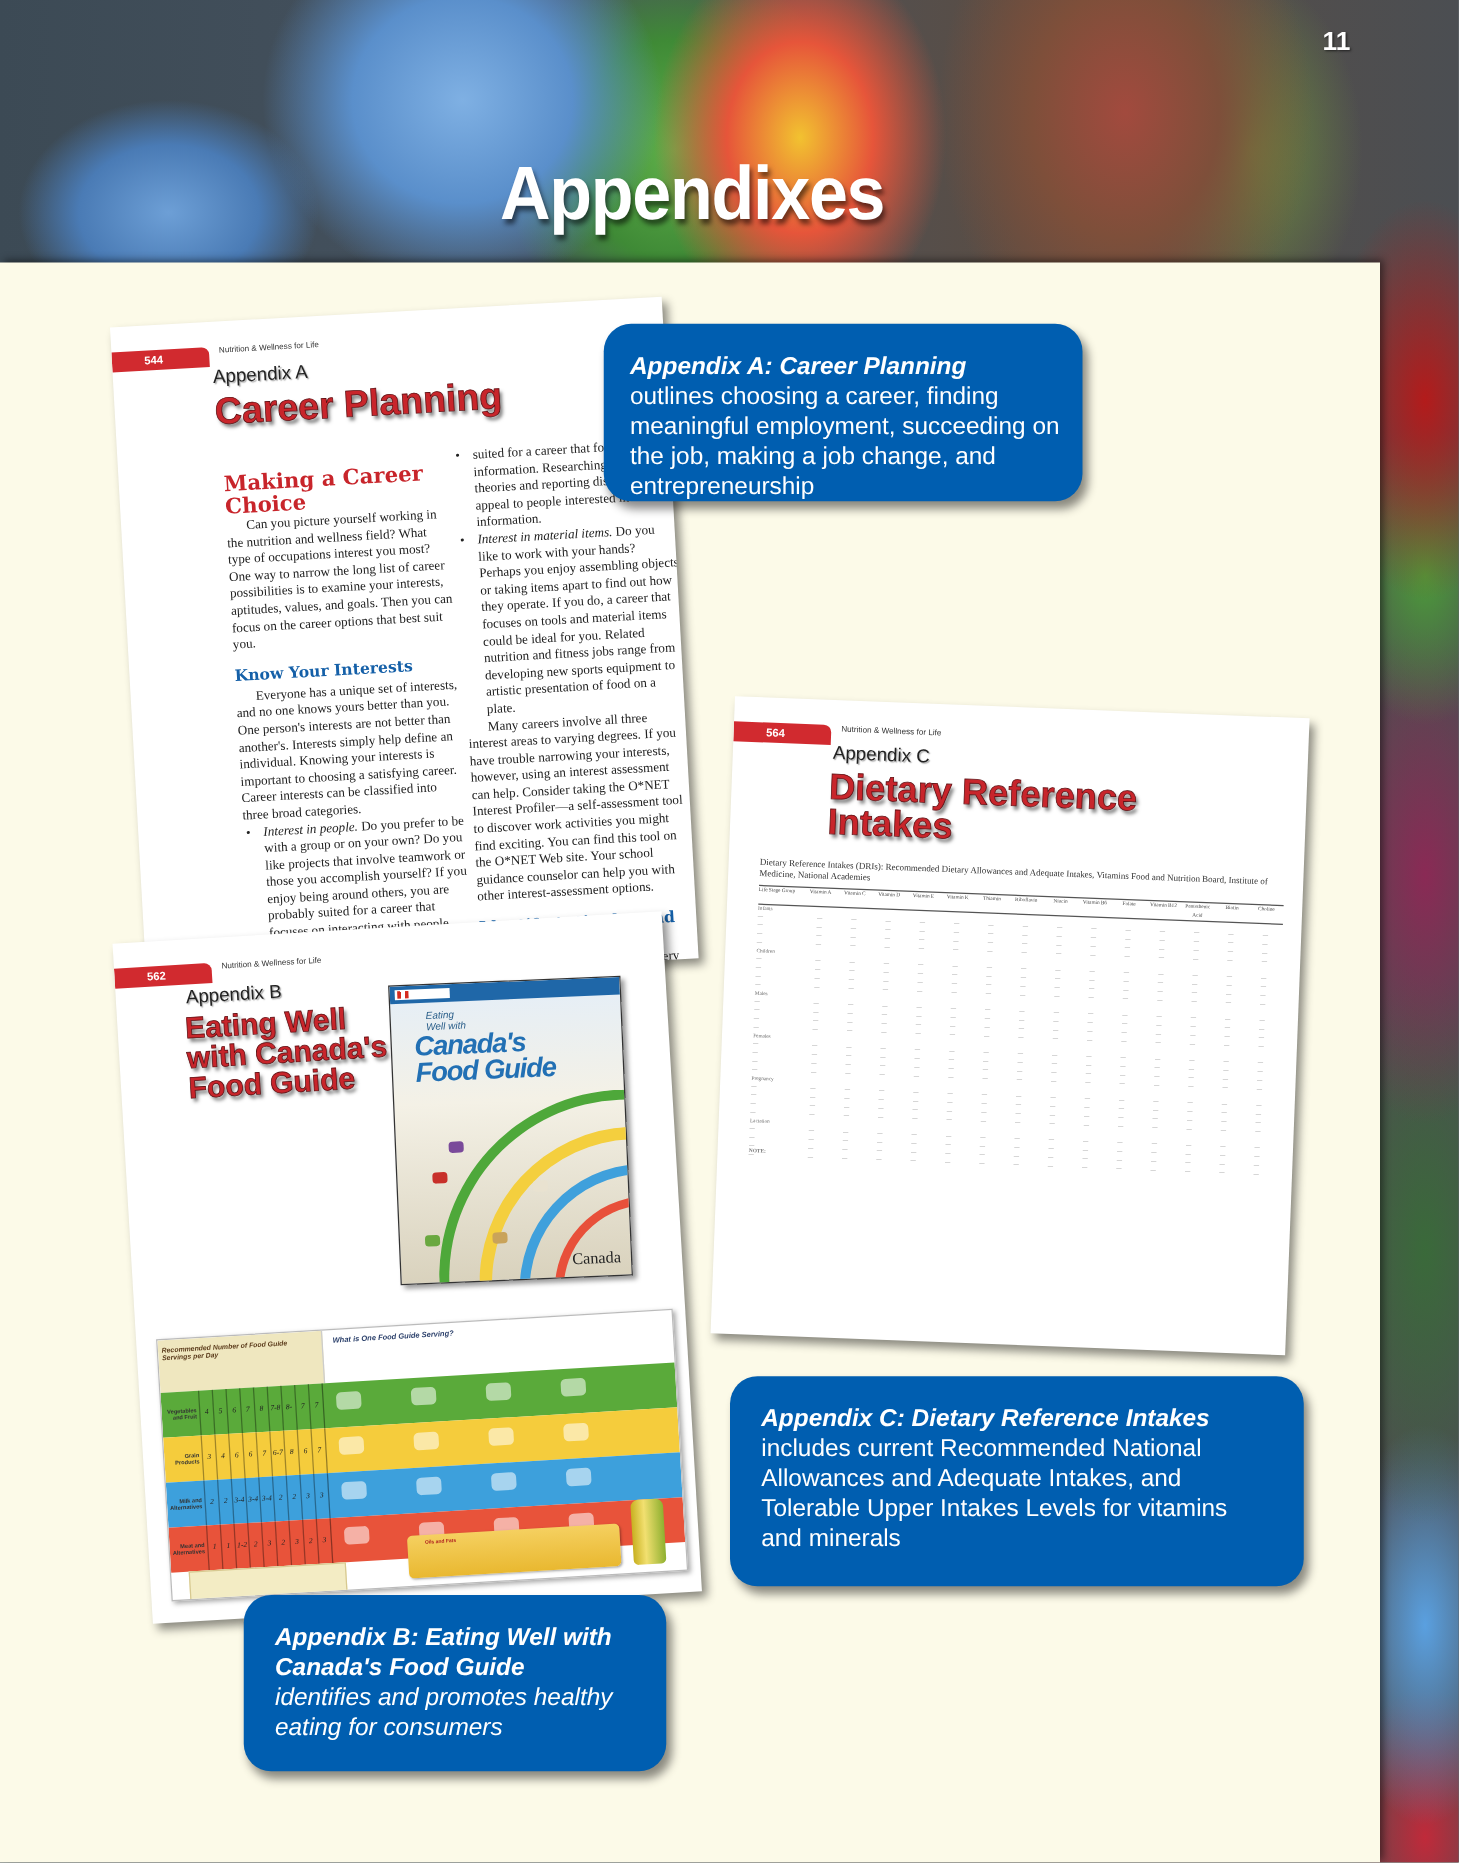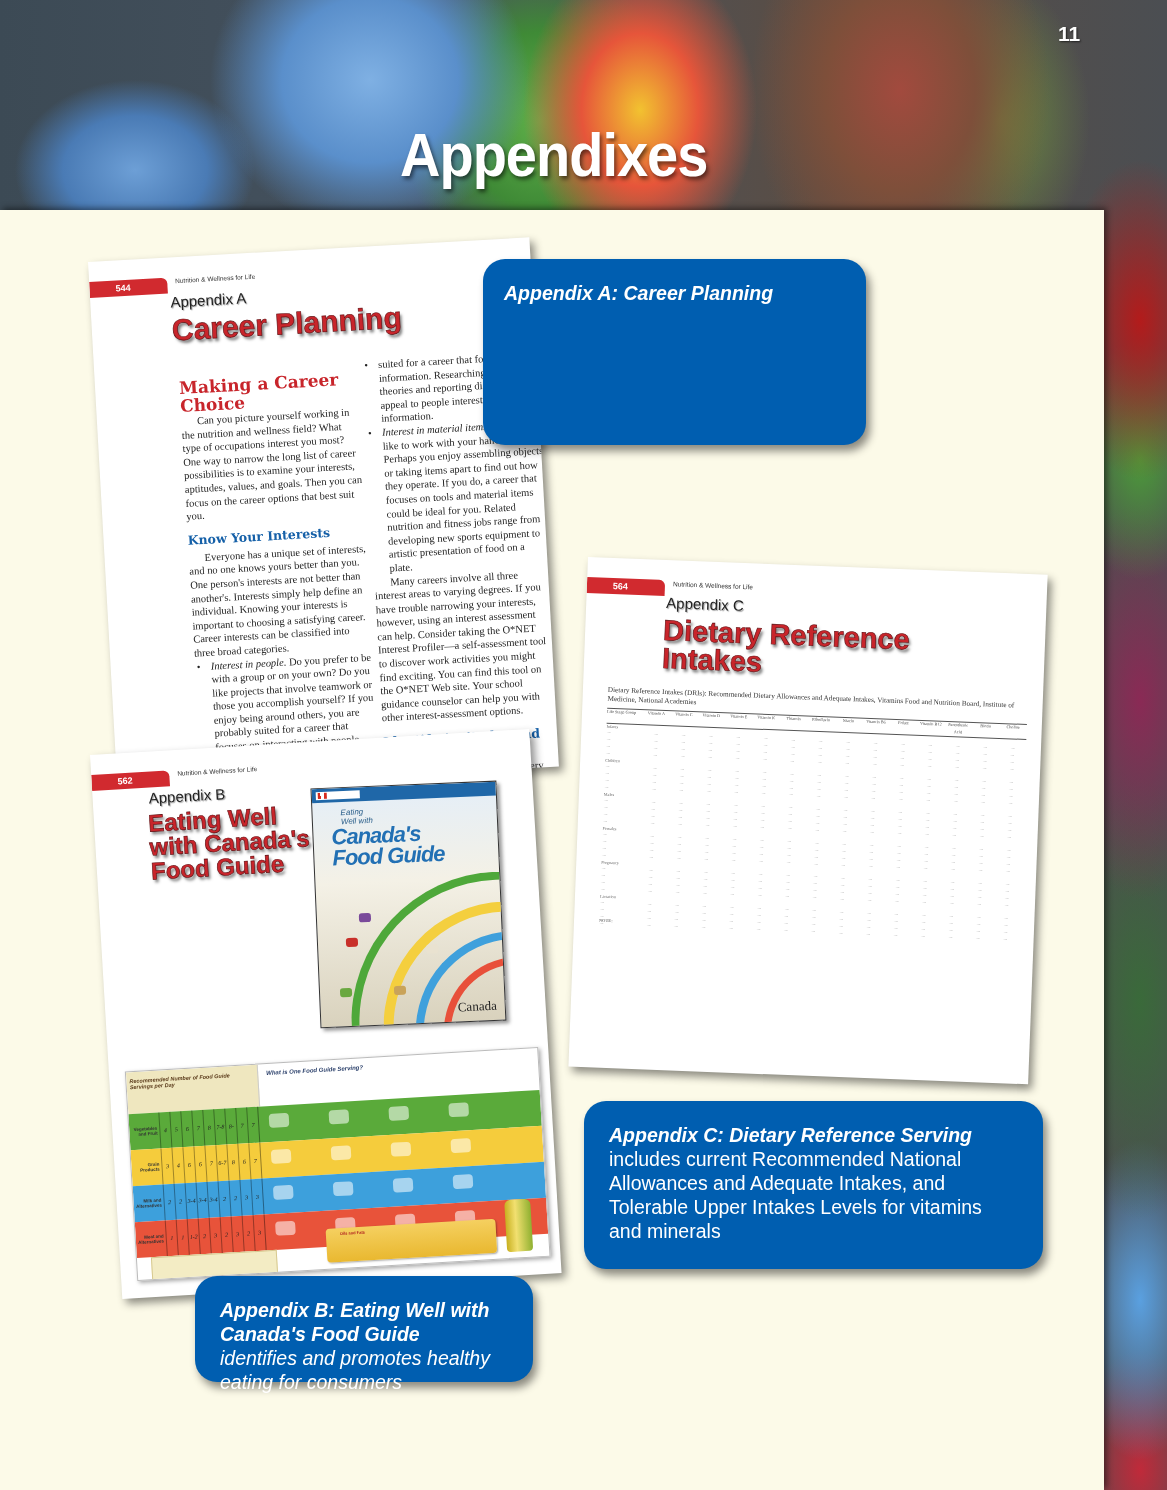--- a/index.html
+++ b/index.html
@@ -141,22 +141,22 @@
   .srv-bottle { position: absolute; left: 370px; top: 150px; width: 26px; height: 52px; border-radius: 6px 6px 4px 4px; background: linear-gradient(90deg,#c8b020,#f2e070 40%,#8fb030); }
 
   
   .callout {
     position: absolute; background: #005eb0;
     border-radius: 22px; color: #fff;
     box-shadow: 4px 6px 8px rgba(0,0,0,.45);
     font-size: 19.5px; line-height: 24px;
   }
   .callout .ct { font-weight: bold; font-style: italic; }
-  #callout-a { left: 483px; top: 259px; width: 383px; height: 186px; padding: 22px 0 0 21px; }
-  #callout-b { left: 195px; top: 1276px; width: 338px; height: 106px; padding: 22px 0 0 25px; }
+  #callout-a { left: 483px; top: 259px; width: 383px; height: 142px; padding: 22px 0 0 21px; }
+  #callout-b { left: 195px; top: 1276px; width: 338px; height: 141px; padding: 22px 0 0 25px; }
   #callout-c { left: 584px; top: 1101px; width: 459px; height: 168px; padding: 22px 0 0 25px; }
 </style>
 </head>
 <body>
 
 <div class="photo-bg"></div>
 <div class="page-number">11</div>
 <div class="chapter-title">Appendixes</div>
 
 <div class="panel">
@@ -763,21 +763,22 @@
     <div class="srv-note"></div>
     <div class="srv-oil">
         <div class="t">Oils and Fats</div>
       </div>
     <div class="srv-bottle"></div>
   </div>
 </div>
 
 <div class="callout" id="callout-a">
   <div class="ct">Appendix A: Career Planning</div>
+  <div style="width:345px;">outlines choosing a career, finding meaningful employment, succeeding on the job, making a job change, and entrepreneurship</div>
 </div>
 <div class="callout" id="callout-c">
-  <div class="ct">Appendix C: Dietary Reference Serving</div>
+  <div class="ct">Appendix C: Dietary Reference Intakes</div>
   <div style="width:405px;">includes current Recommended National Allowances and Adequate Intakes, and Tolerable Upper Intakes Levels for vitamins and minerals</div>
 </div>
 <div class="callout" id="callout-b">
   <div class="ct" style="width:290px;">Appendix B: Eating Well with Canada's Food Guide</div>
   <div style="width:300px;font-style:italic;">identifies and promotes healthy eating for consumers</div>
 </div>
 
 </body></html>

